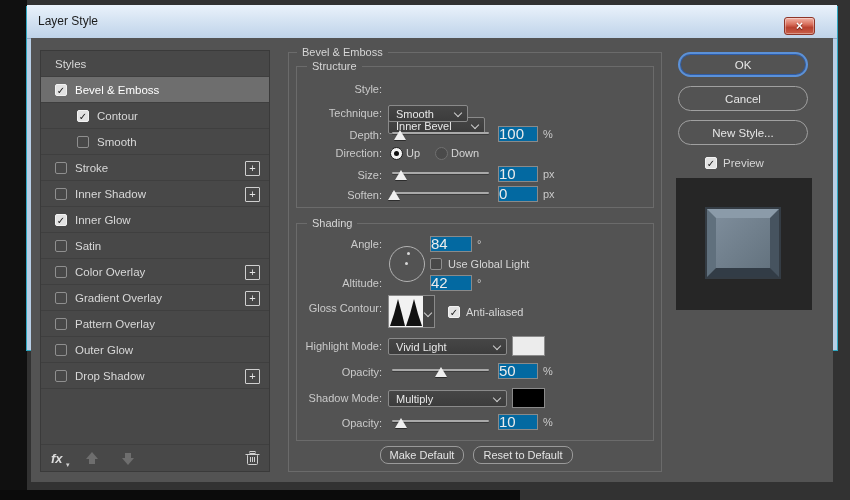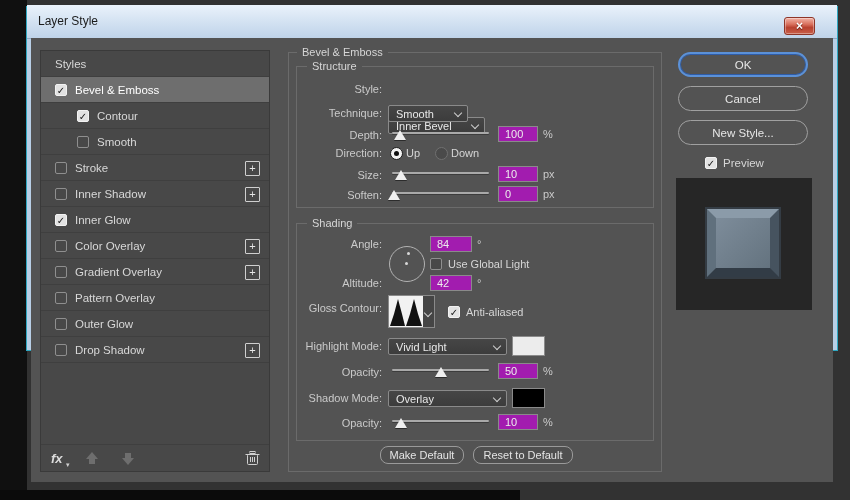--- a/index.html
+++ b/index.html
@@ -53,22 +53,22 @@
 
   
   .lbl{position:absolute;width:125px;text-align:right;font-size:11px;color:#cacaca;
        left:226px;line-height:17px;white-space:nowrap;}
   .unit{position:absolute;font-size:11px;color:#cacaca;line-height:16px;}
   .dropdown{position:absolute;height:17px;background:linear-gradient(#464646,#3c3c3c);
             border:1px solid #8a8a8a;border-radius:2px;box-sizing:border-box;
             display:flex;align-items:center;color:#e8e8e8;font-size:11px;padding-left:7px;}
   .chev{position:absolute;right:6px;top:4px;width:5px;height:5px;border-right:1.5px solid #cfcfcf;
         border-bottom:1.5px solid #cfcfcf;transform:rotate(45deg);}
-  .field{position:absolute;width:40px;height:16px;background:#a21caf;border:1px solid #8a8a8a;
-         box-sizing:border-box;color:#ececec;font-size:11px;line-height:14px;padding-left:6px;}
+  .field{position:absolute;width:40px;height:16px;background:#0369a1;border:1px solid #8a8a8a;
+         box-sizing:border-box;color:#ececec;font-size:15px;line-height:14px;}
   .slider{position:absolute;width:97px;height:14px;}
   .track{position:absolute;left:0;right:0;top:5px;height:2px;background:#a9a9a9;
          border-radius:2px;box-shadow:0 1px 0 #3c3c3c;}
   .thumb{position:absolute;top:3px;width:0;height:0;margin-left:-6px;
          border-left:6px solid transparent;border-right:6px solid transparent;
          border-bottom:10px solid #efefef;filter:drop-shadow(0 1px 0 #2c2c2c);}
   .pscheck{position:absolute;width:12px;height:12px;border-radius:2px;background:#484848;
            border:1px solid #8f8f8f;box-sizing:border-box;}
   .pscheck.checked{background:#e2e2e2;border-color:#f2f2f2;color:#161616;
                    font-size:10px;font-weight:bold;line-height:11px;text-align:center;}
@@ -145,20 +145,24 @@
               <span class="pscheck" style="position: relative;"></span>
               <span class="sb-label">Inner Shadow</span>
               <span class="plusbox">+</span>
             </div>
             <div class="sb-row">
               <span class="pscheck checked" style="position: relative;">✓</span>
               <span class="sb-label">Inner Glow</span>
             </div>
             <div class="sb-row">
               <span class="pscheck" style="position: relative;"></span>
+              <span class="sb-label">Satin</span>
+            </div>
+            <div class="sb-row">
+              <span class="pscheck" style="position: relative;"></span>
               <span class="sb-label">Color Overlay</span>
               <span class="plusbox">+</span>
             </div>
             <div class="sb-row">
               <span class="pscheck" style="position: relative;"></span>
               <span class="sb-label">Gradient Overlay</span>
               <span class="plusbox">+</span>
             </div>
             <div class="sb-row">
               <span class="pscheck" style="position: relative;"></span>
@@ -281,21 +285,21 @@
       <div class="lbl" style="top:326px;">Opacity:</div>
       <div class="slider" style="left:361px;top:326px;">
         <div class="track"></div>
           <div class="thumb" style="left:50%;"></div>
       </div>
       <div class="field" style="left:467px;top:325px;">50</div>
       <div class="unit" style="left:512px;top:325px;">%</div>
 
       <div class="lbl" style="top:352px;">Shadow Mode:</div>
       <div class="dropdown" style="left:357px;top:352px;width:119px;">
-        <span>Overlay</span>
+        <span>Multiply</span>
           <span class="chev"></span>
       </div>
       <div class="swatch" style="left: 481px; top: 350px; background: rgb(0, 0, 0);" id="sh-swatch"></div>
 
       <div class="lbl" style="top:377px;">Opacity:</div>
       <div class="slider" style="left:361px;top:377px;">
         <div class="track"></div>
           <div class="thumb" style="left:9%;"></div>
       </div>
       <div class="field" style="left:467px;top:376px;">10</div>

